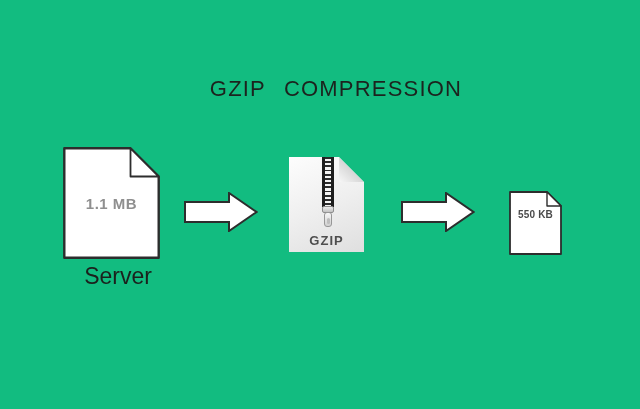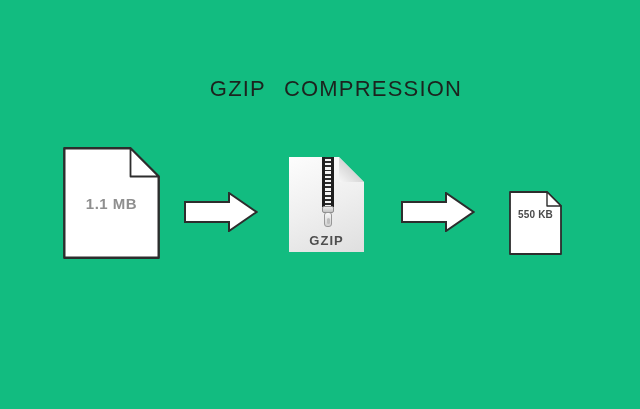--- a/index.html
+++ b/index.html
@@ -93,20 +93,21 @@
   <h1 class="title">GZIP COMPRESSION</h1>
 
   <div class="abs server-file">
     <svg class="file-svg" viewBox="0 0 97 112" xmlns="http://www.w3.org/2000/svg">
       <path d="M1.3,1.3 H67.5 L95.7,29.5 V110.7 H1.3 Z" fill="#ffffff" stroke="#2d2d2d" stroke-width="2.4" stroke-linejoin="round"></path>
       <path d="M67.5,1.3 V29.5 H95.7 Z" fill="#ffffff" stroke="#2d2d2d" stroke-width="1.8" stroke-linejoin="round"></path>
     </svg>
     <div class="file-size">1.1 MB</div>
   </div>
 
+  <p class="caption caption-server">Server</p>
 
   <svg class="arrow arrow-1" viewBox="0 0 74 40" xmlns="http://www.w3.org/2000/svg">
     <polygon points="1,10 45,10 45,1 72.5,20 45,39 45,30 1,30" fill="#ffffff" stroke="#2d2d2d" stroke-width="2" stroke-linejoin="miter"></polygon>
   </svg>
 
   <div class="gzip-icon">
     <div class="zip-teeth"></div>
     <div class="zip-slider"></div>
     <div class="zip-pull">
       <div class="zip-hole"></div>

